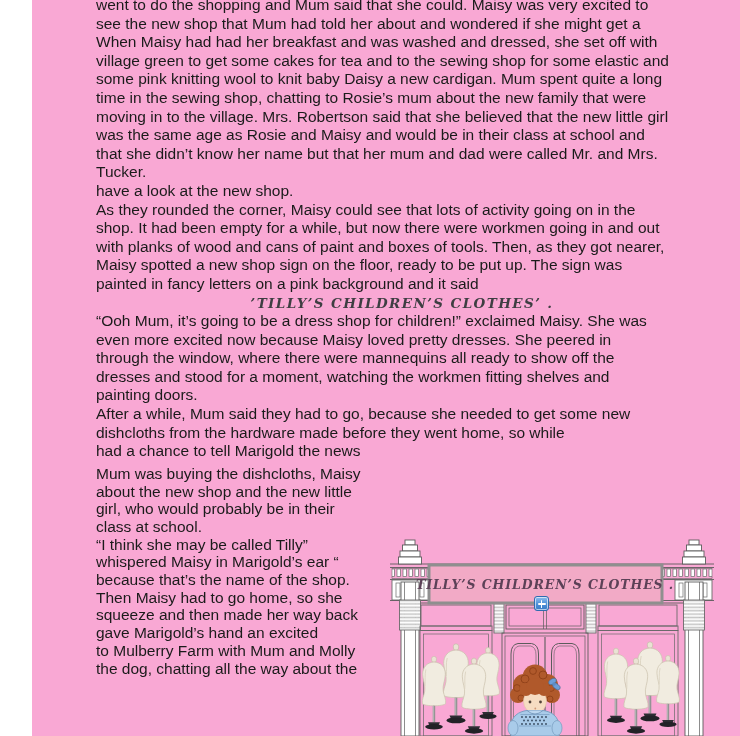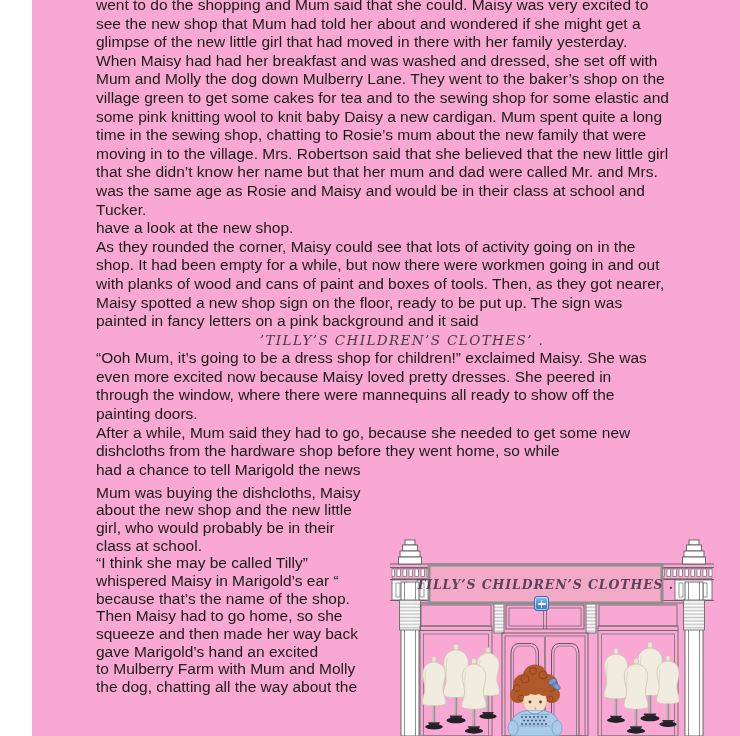--- a/index.html
+++ b/index.html
@@ -5,21 +5,21 @@
   html,body{margin:0;padding:0;background:#ffffff;}
   .page{
     position:relative;width:740px;height:736px;overflow:hidden;background:#f9a8d4;
     font-family:"Liberation Sans", sans-serif;color:#1b1b1b;margin-left:32px;
   }
   .text-col{
     position:absolute;left:64px;top:-4px;width:612px;
     font-size:15.5px;line-height:18.6px;letter-spacing:0px;
   }
   .ln{white-space:nowrap;height:18.6px;}
-  .ln.center{text-align:center;}
+  .ln.center{text-align:center;font-weight:bold;}
   .fancy{
     font-family:"DejaVu Serif", serif;font-style:italic;
     font-size:13.5px;letter-spacing:1.4px;color:#3e3e42;height:18.6px;
   }
   .ln.narrow{line-height:17.7px;height:17.7px;}
   .ln.narrow-first{margin-top:5px;}
   .illustration{position:absolute;left:352px;top:538px;width:336px;height:198px;}
   .plus-handle{
     position:absolute;left:502px;top:596px;width:15px;height:15px;box-sizing:border-box;
     border-radius:3px;border:1px solid #2f6cb0;
@@ -37,43 +37,42 @@
   }
 </style>
 </head>
 <body>
 
 <div class="page">
 
   <div class="text-col">
     <div class="ln">went to do the shopping and Mum said that she could. Maisy was very excited to</div>
     <div class="ln">see the new shop that Mum had told her about and wondered if she might get a</div>
-    <div class="ln">glimpse of the new little girl that had moved in there with her family yesterday.</div>
     <div class="ln">When Maisy had had her breakfast and was washed and dressed, she set off with</div>
-    <div class="ln">Mum and Molly the dog down Mulberry Lane. They went to the baker’s shop on the</div>
     <div class="ln">village green to get some cakes for tea and to the sewing shop for some elastic and</div>
     <div class="ln">some pink knitting wool to knit baby Daisy a new cardigan. Mum spent quite a long</div>
     <div class="ln">time in the sewing shop, chatting to Rosie’s mum about the new family that were</div>
     <div class="ln">moving in to the village. Mrs. Robertson said that she believed that the new little girl</div>
+    <div class="ln">was the same age as Rosie and Maisy and would be in their class at school and</div>
     <div class="ln">that she didn’t know her name but that her mum and dad were called Mr. and Mrs.</div>
-    <div class="ln">was the same age as Rosie and Maisy and would be in their class at school and</div>
     <div class="ln">Tucker.</div>
     <div class="ln">have a look at the new shop.</div>
     <div class="ln">As they rounded the corner, Maisy could see that lots of activity going on in the</div>
     <div class="ln">shop. It had been empty for a while, but now there were workmen going in and out</div>
     <div class="ln">with planks of wood and cans of paint and boxes of tools. Then, as they got nearer,</div>
     <div class="ln">Maisy spotted a new shop sign on the floor, ready to be put up. The sign was</div>
     <div class="ln">painted in fancy letters on a pink background and it said</div>
     <div class="ln center fancy">’TILLY’S CHILDREN’S CLOTHES’ .</div>
     <div class="ln">“Ooh Mum, it’s going to be a dress shop for children!” exclaimed Maisy. She was</div>
     <div class="ln">even more excited now because Maisy loved pretty dresses. She peered in</div>
     <div class="ln">through the window, where there were mannequins all ready to show off the</div>
+    <div class="ln">dresses and stood for a moment, watching the workmen fitting shelves and</div>
     <div class="ln">painting doors.</div>
     <div class="ln">After a while, Mum said they had to go, because she needed to get some new</div>
-    <div class="ln">dishcloths from the hardware shop before they went home, so while</div>
+    <div class="ln">dishcloths from the hardware made before they went home, so while</div>
     <div class="ln narrow">had a chance to tell Marigold the news</div>
     <div class="ln narrow narrow-first">Mum was buying the dishcloths, Maisy</div>
     <div class="ln narrow">about the new shop and the new little</div>
     <div class="ln narrow">girl, who would probably be in their</div>
     <div class="ln narrow">class at school.</div>
     <div class="ln narrow">“I think she may be called Tilly”</div>
     <div class="ln narrow">whispered Maisy in Marigold’s ear “</div>
     <div class="ln narrow">because that’s the name of the shop.</div>
     <div class="ln narrow">Then Maisy had to go home, so she</div>
     <div class="ln narrow">squeeze and then made her way back</div>

